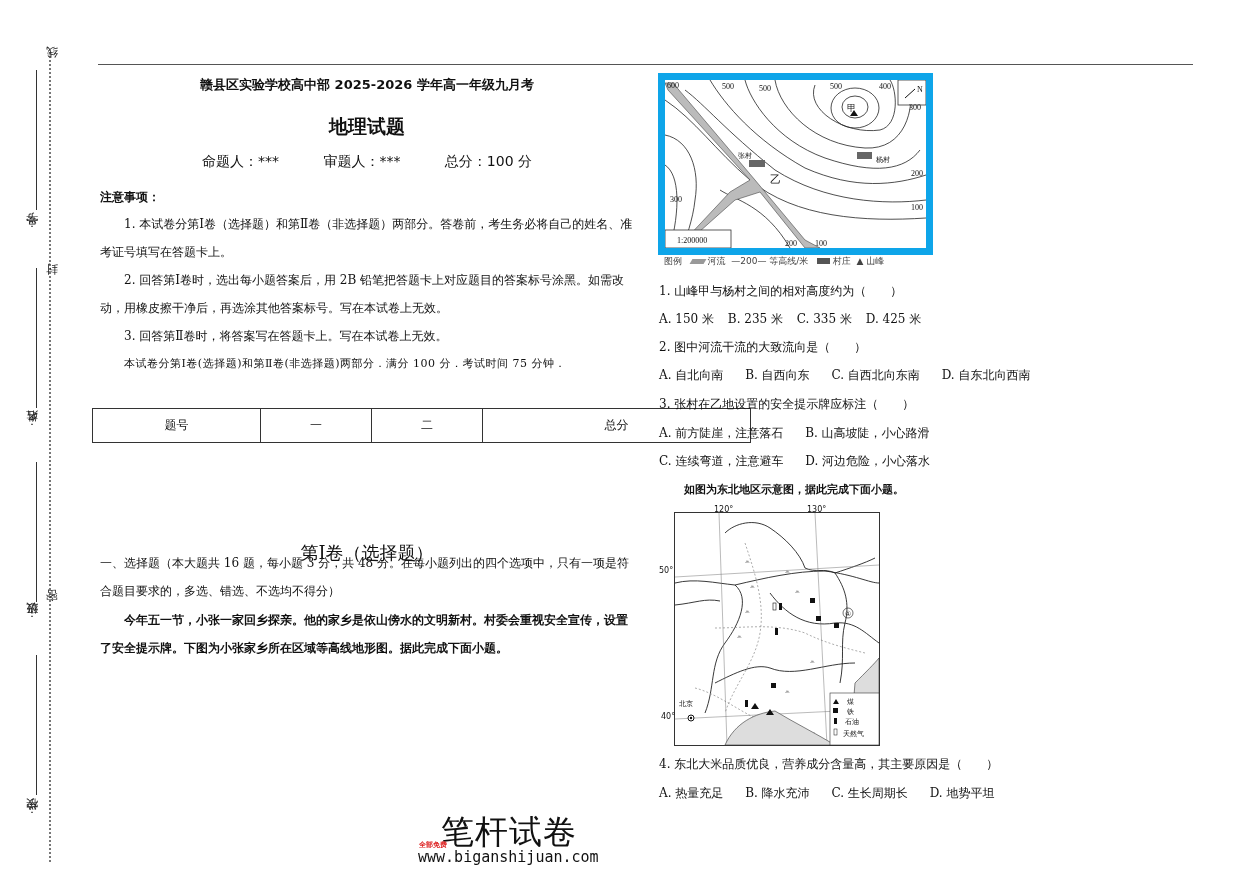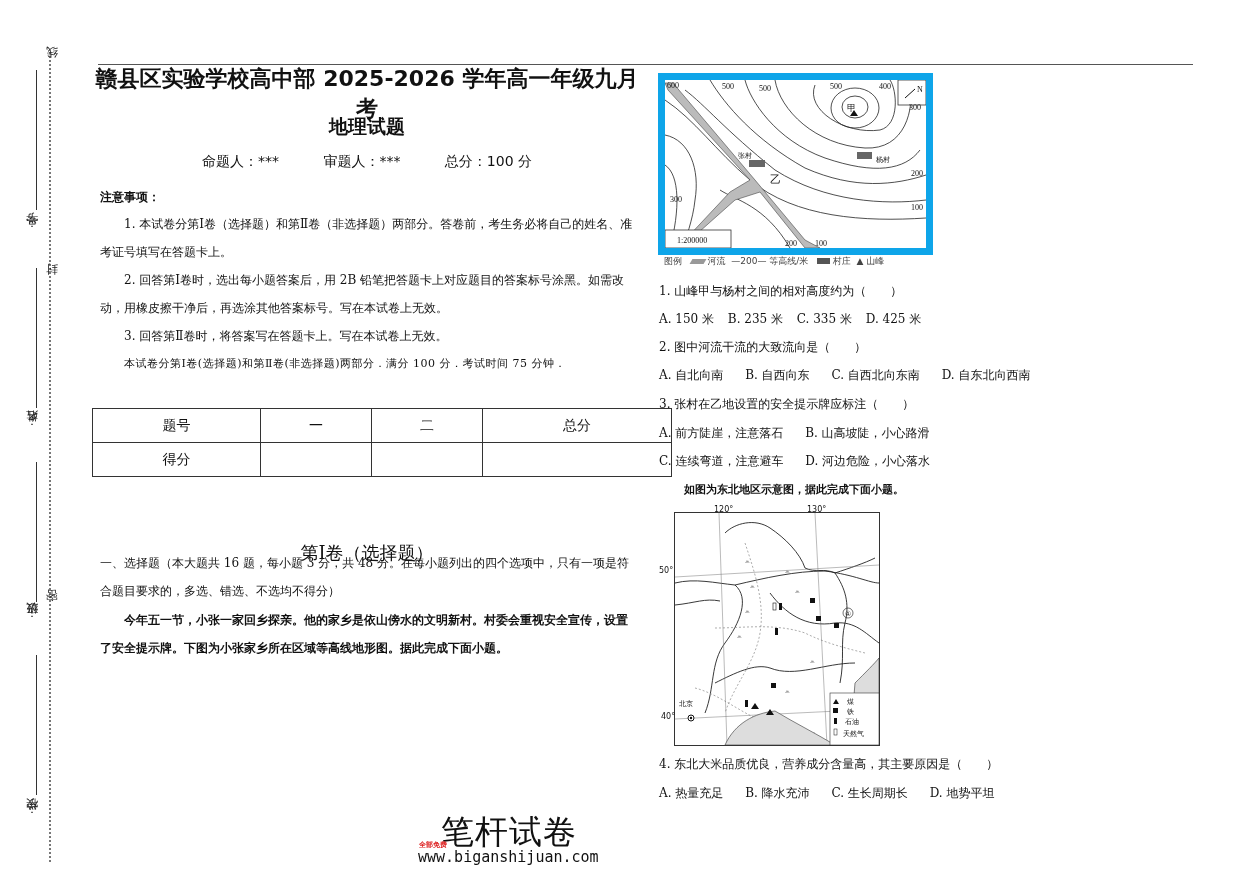--- a/index.html
+++ b/index.html
@@ -8,31 +8,31 @@
     .abs { position:absolute; }
 
     
     .dots { position:absolute; left:49px; width:4px; border-left:2px dotted #777; }
     .vline { position:absolute; left:36px; width:1px; background:#333; }
     .vlabel { position:absolute; left:24px; font-size:12px; writing-mode:vertical-rl; transform:rotate(180deg); color:#222; font-family:"DejaVu Sans",sans-serif; }
     .vseal { position:absolute; left:44px; font-size:12px; writing-mode:vertical-rl; transform:rotate(180deg); color:#222; background:#fff; font-family:"DejaVu Sans",sans-serif; }
 
     .topline { position:absolute; top:64px; height:1px; background:#555; }
 
-    .title1 { left:92px; top:64px; width:550px; text-align:center; font-size:22px; font-weight:bold; font-family:"DejaVu Sans",sans-serif; letter-spacing:0; }
+    .title1 { left:92px; top:76px; width:550px; text-align:center; font-size:13px; font-weight:bold; font-family:"DejaVu Sans",sans-serif; letter-spacing:0; }
     .title2 { left:92px; top:114px; width:550px; text-align:center; font-size:19px; font-weight:bold; font-family:"DejaVu Sans",sans-serif; }
     .meta { left:92px; top:153px; width:550px; text-align:center; font-size:14px; font-family:"DejaVu Sans",sans-serif; }
     .meta span { margin:0 20px; }
 
     .notice-h { left:100px; top:189px; font-size:12px; font-weight:bold; font-family:"DejaVu Sans",sans-serif; }
     .p { position:absolute; left:100px; width:535px; font-size:12px; line-height:28px; }
     .indent { text-indent:24px; }
     .small { font-size:11px; letter-spacing:0.5px; }
 
-    table.score { position:absolute; left:92px; top:408px; width:580px; border-collapse:collapse; font-size:14px; font-family:"DejaVu Sans",sans-serif; }
+    table.score { position:absolute; left:92px; top:408px; width:659px; border-collapse:collapse; font-size:12px; font-family:"DejaVu Sans",sans-serif; }
     table.score td { border:1px solid #333; height:31px; text-align:center; }
 
     .sec-title { left:92px; top:541px; width:550px; text-align:center; font-size:18px; font-family:"DejaVu Serif",serif; }
 
     .bold { font-weight:bold; font-family:"DejaVu Sans",sans-serif; }
 
     .q { position:absolute; left:659px; font-size:12px; white-space:nowrap; }
     .opt { display:inline-block; margin-right:18px; }
 
     .map1 { left:658px; top:73px; width:261px; height:168px; border:7px solid #0ea5e9; }
@@ -75,26 +75,20 @@
 <div class="p indent" style="top:322px;">3. 回答第Ⅱ卷时，将答案写在答题卡上。写在本试卷上无效。</div>
 <div class="p indent small" style="top:350px;">本试卷分第Ⅰ卷(选择题)和第Ⅱ卷(非选择题)两部分．满分 100 分．考试时间 75 分钟．</div>
 
 <table class="score">
   <tbody>
       <tr>
     <td style="width:165px;">题号</td>
     <td style="width:108px;">一</td>
     <td style="width:108px;">二</td>
     <td>总分</td>
-  </tr>
-  <tr>
-    <td>得分</td>
-    <td></td>
-    <td></td>
-    <td></td>
   </tr>
 </tbody>
   </table>
 
 <div class="abs sec-title">第Ⅰ卷（选择题）</div>
 <div class="p" style="top:549px;">一、选择题（本大题共 16 题，每小题 3 分，共 48 分。在每小题列出的四个选项中，只有一项是符合题目要求的，多选、错选、不选均不得分）</div>
 <div class="p indent bold" style="top:606px;">今年五一节，小张一家回乡探亲。他的家乡是依山傍水的文明新村。村委会重视安全宣传，设置了安全提示牌。下图为小张家乡所在区域等高线地形图。据此完成下面小题。</div>
 
 <div class="abs map1">
   <svg width="261" height="168" viewBox="0 0 261 168">

